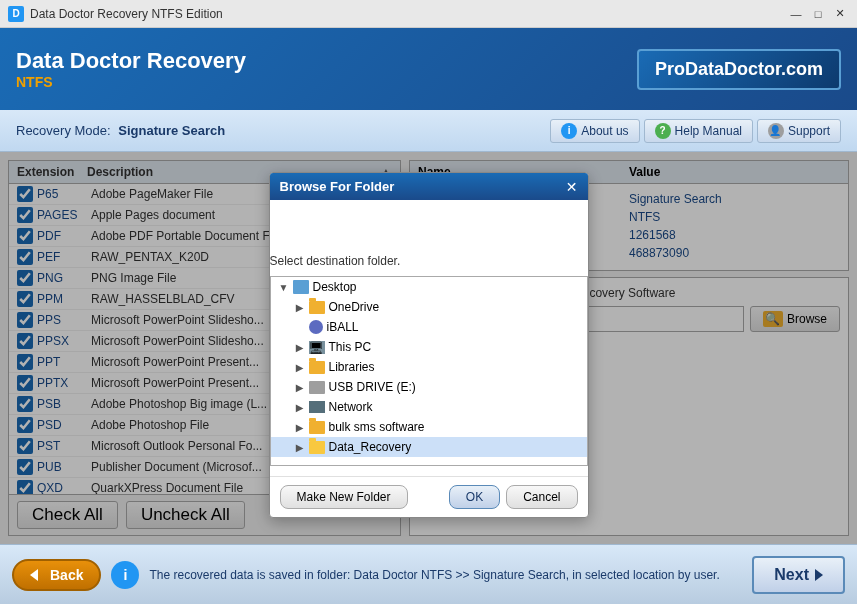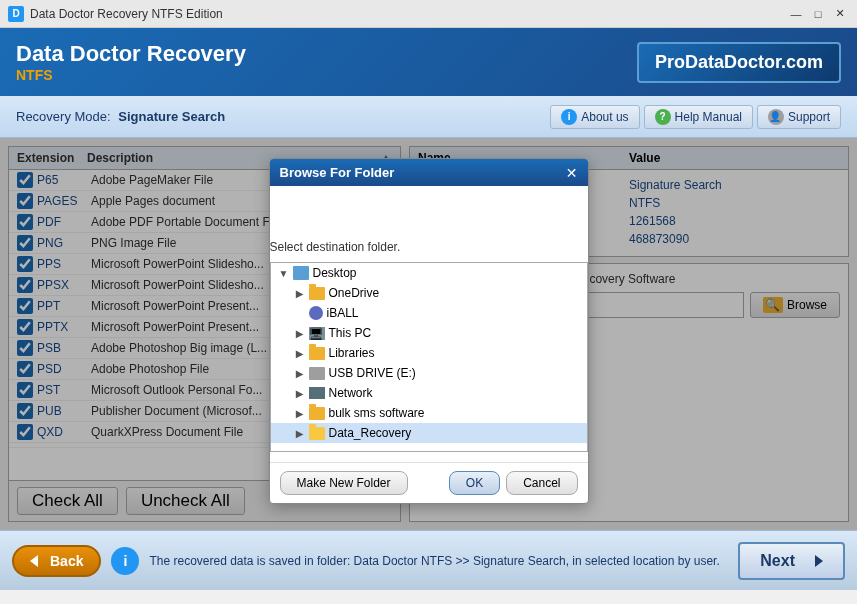--- a/index.html
+++ b/index.html
@@ -23,21 +23,21 @@
     #titlebar .title-text { flex: 1; }
     #titlebar .win-controls { display: flex; gap: 4px; }
     #titlebar .win-btn {
       width: 18px; height: 18px; background: transparent; border: none; cursor: pointer;
       display: flex; align-items: center; justify-content: center; font-size: 11px; color: #333;
     }
 
     
     #header {
       background: linear-gradient(135deg, #1a6bb5 0%, #1a4a8a 100%);
-      height: 68px;
+      height: 82px;
       display: flex;
       align-items: center;
       padding: 0 16px;
       justify-content: space-between;
     }
     #header .brand-left .brand-name {
       font-size: 22px; font-weight: bold; color: white;
     }
     #header .brand-left .brand-sub {
       font-size: 14px; color: #f0a000; font-weight: 600;
@@ -248,21 +248,21 @@
       flex-shrink: 0;
     }
     .footer-text {
       flex: 1;
       font-size: 12px;
       color: #1a3a6a;
     }
     .next-btn {
       display: flex;
       align-items: center;
-      gap: 20px;
+      gap: 6px;
       background: linear-gradient(to bottom, #e8f0f8, #c0d0e8);
       border: 2px solid #5a8ab8;
       border-radius: 4px;
       padding: 8px 20px;
       cursor: pointer;
       color: #1a3a6a;
       font-weight: 600;
       font-size: 16px;
     }
 
@@ -448,22 +448,32 @@
       <span class="ext">PAGES</span>
       <span class="desc">Apple Pages document</span>
     </div>
         <div class="file-row">
       <input type="checkbox" class="checkbox" checked="" style="">
       <span class="ext">PDF</span>
       <span class="desc">Adobe PDF Portable Document File</span>
     </div>
         <div class="file-row">
       <input type="checkbox" class="checkbox" checked="" style="">
+      <span class="ext">PEF</span>
+      <span class="desc">RAW_PENTAX_K20D</span>
+    </div>
+        <div class="file-row">
+      <input type="checkbox" class="checkbox" checked="" style="">
       <span class="ext">PNG</span>
       <span class="desc">PNG Image File</span>
+    </div>
+        <div class="file-row">
+      <input type="checkbox" class="checkbox" checked="" style="">
+      <span class="ext">PPM</span>
+      <span class="desc">RAW_HASSELBLAD_CFV</span>
     </div>
         <div class="file-row">
       <input type="checkbox" class="checkbox" checked="" style="">
       <span class="ext">PPS</span>
       <span class="desc">Microsoft PowerPoint Slidesho...</span>
     </div>
         <div class="file-row">
       <input type="checkbox" class="checkbox" checked="" style="">
       <span class="ext">PPSX</span>
       <span class="desc">Microsoft PowerPoint Slidesho...</span>

